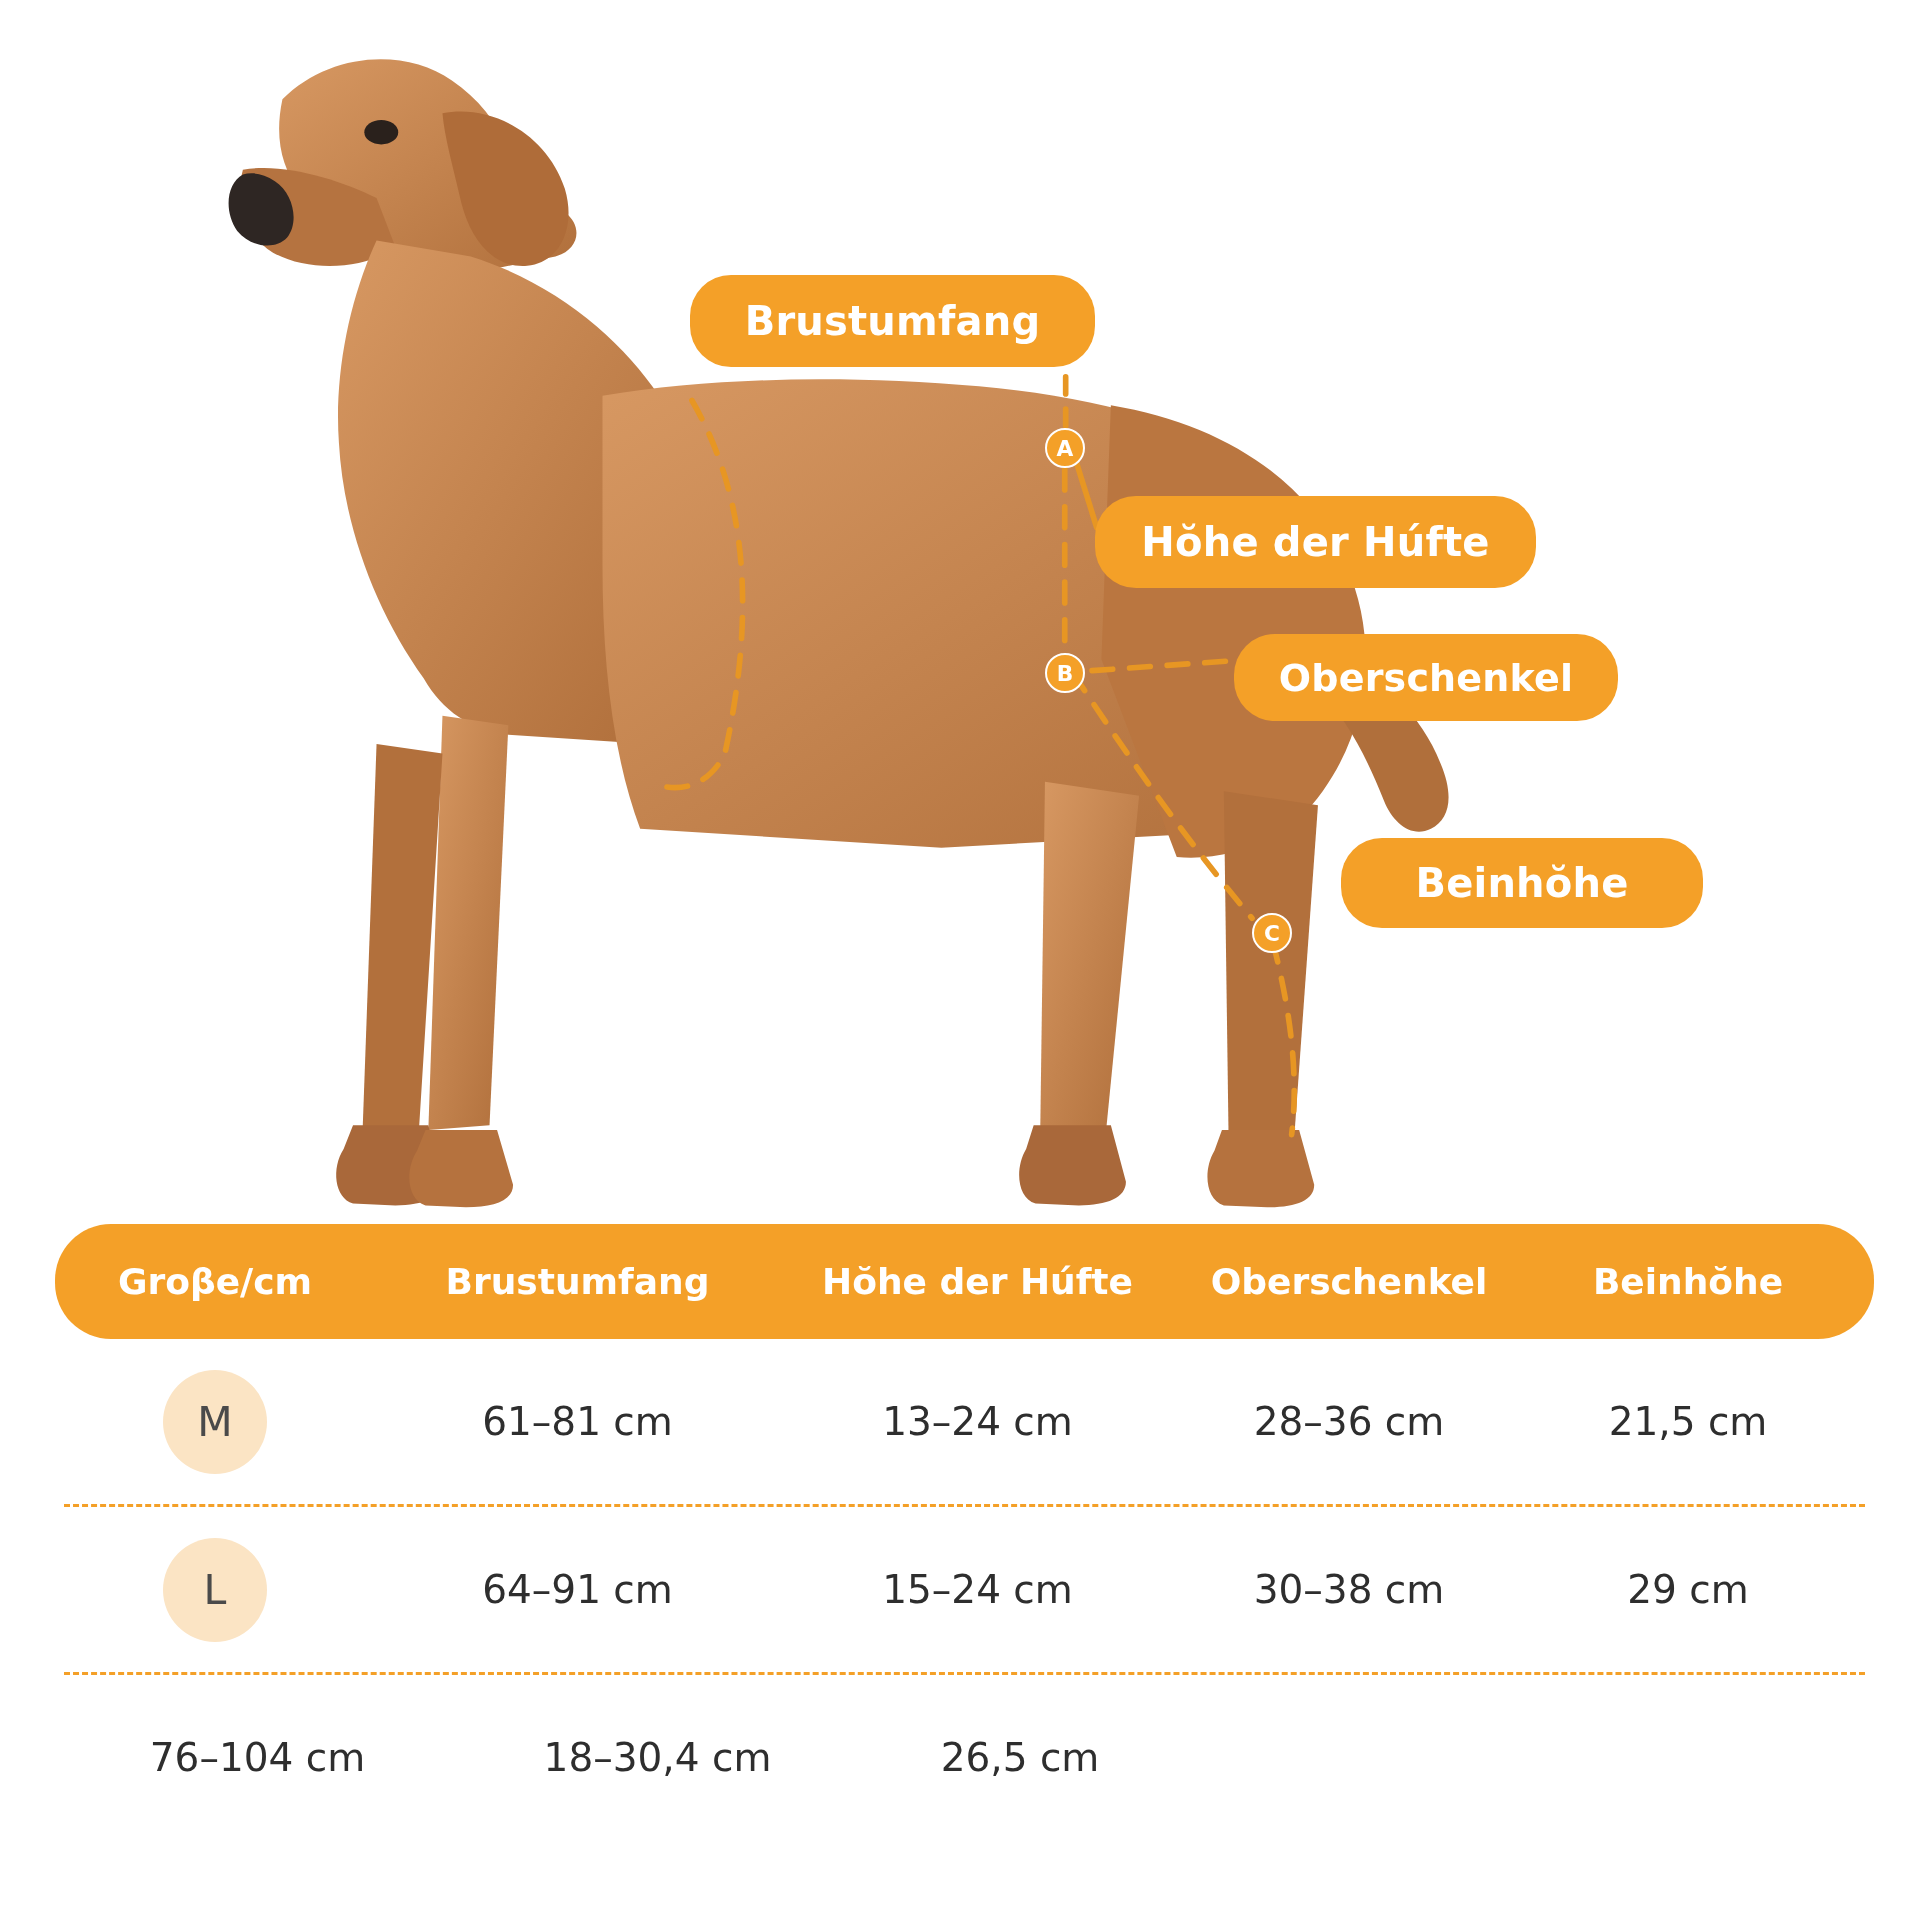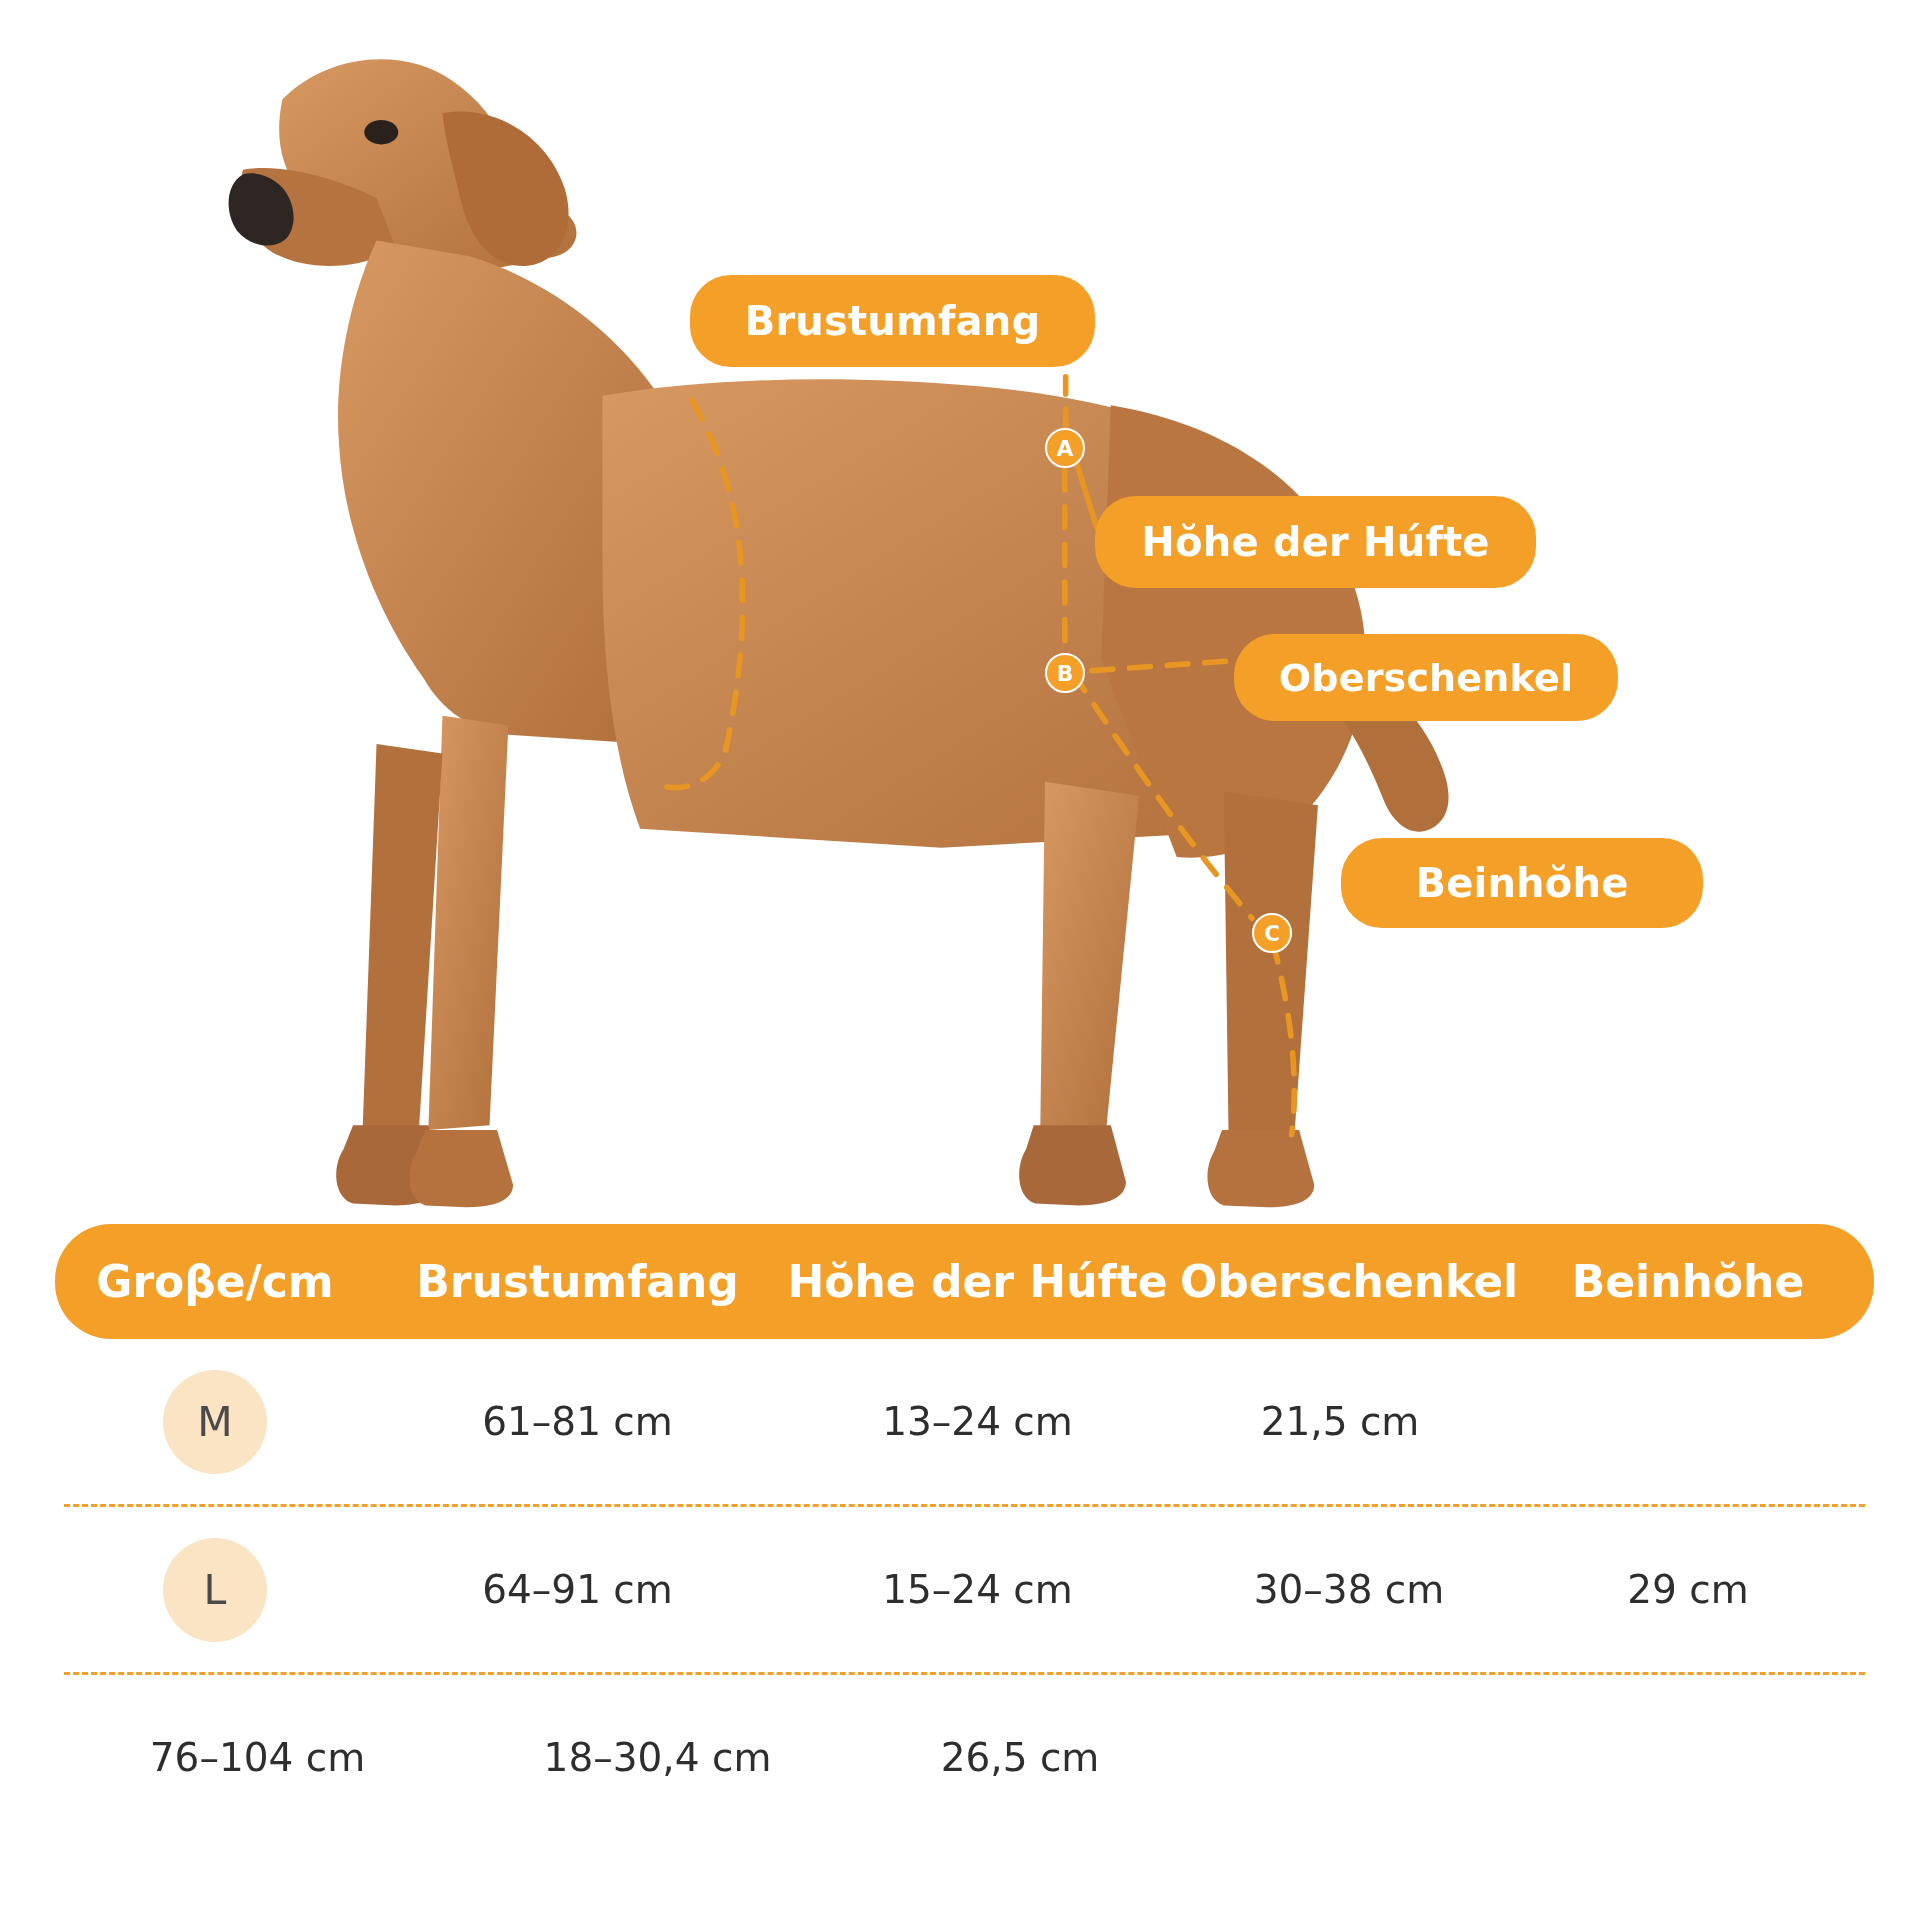--- a/index.html
+++ b/index.html
@@ -78,21 +78,21 @@
     width: 1819px;
   }
   #table-header {
     background: #F4A028;
     border-radius: 56px;
     height: 115px;
     display: flex;
     align-items: center;
     color: #ffffff;
     font-weight: bold;
-    font-size: 44px;
+    font-size: 36px;
   }
   .row {
     display: flex;
     align-items: center;
     height: 165px;
     font-size: 39px;
     color: #2e2e2e;
   }
   .divider {
     height: 0;
@@ -270,20 +270,21 @@
     <div class="c3">Oberschenkel</div>
     <div class="c4">Beinhŏhe</div>
   </div>
 
   <div class="row">
     <div class="c0">
       <div class="size-pill">M</div>
     </div>
     <div class="c1">61–81 cm</div>
     <div class="c2">13–24 cm</div>
+    <div class="c3">28–36 cm</div>
     <div class="c4">21,5 cm</div>
   </div>
 
   <div class="divider"></div>
 
   <div class="row">
     <div class="c0">
       <div class="size-pill">L</div>
     </div>
     <div class="c1">64–91 cm</div>

